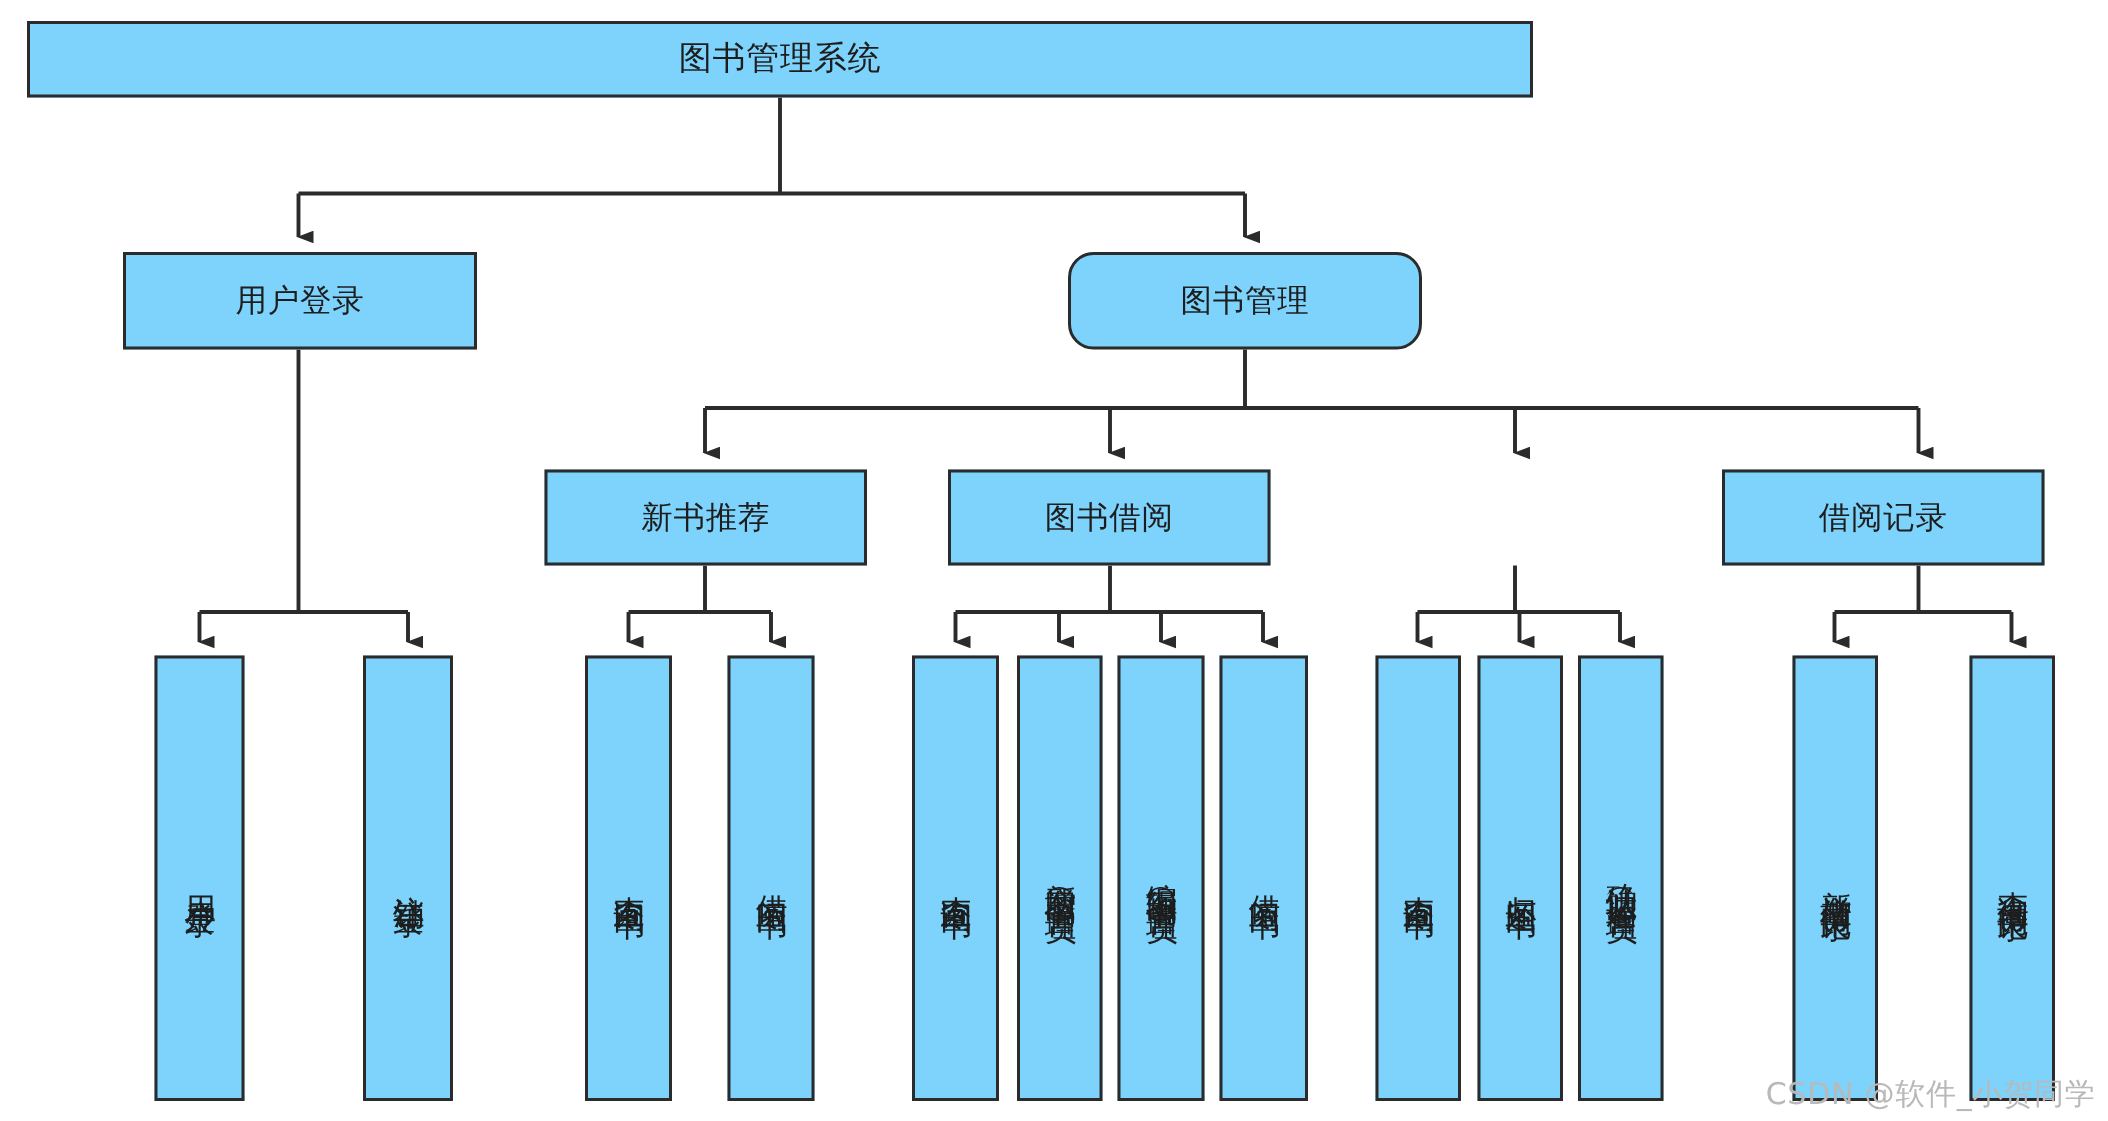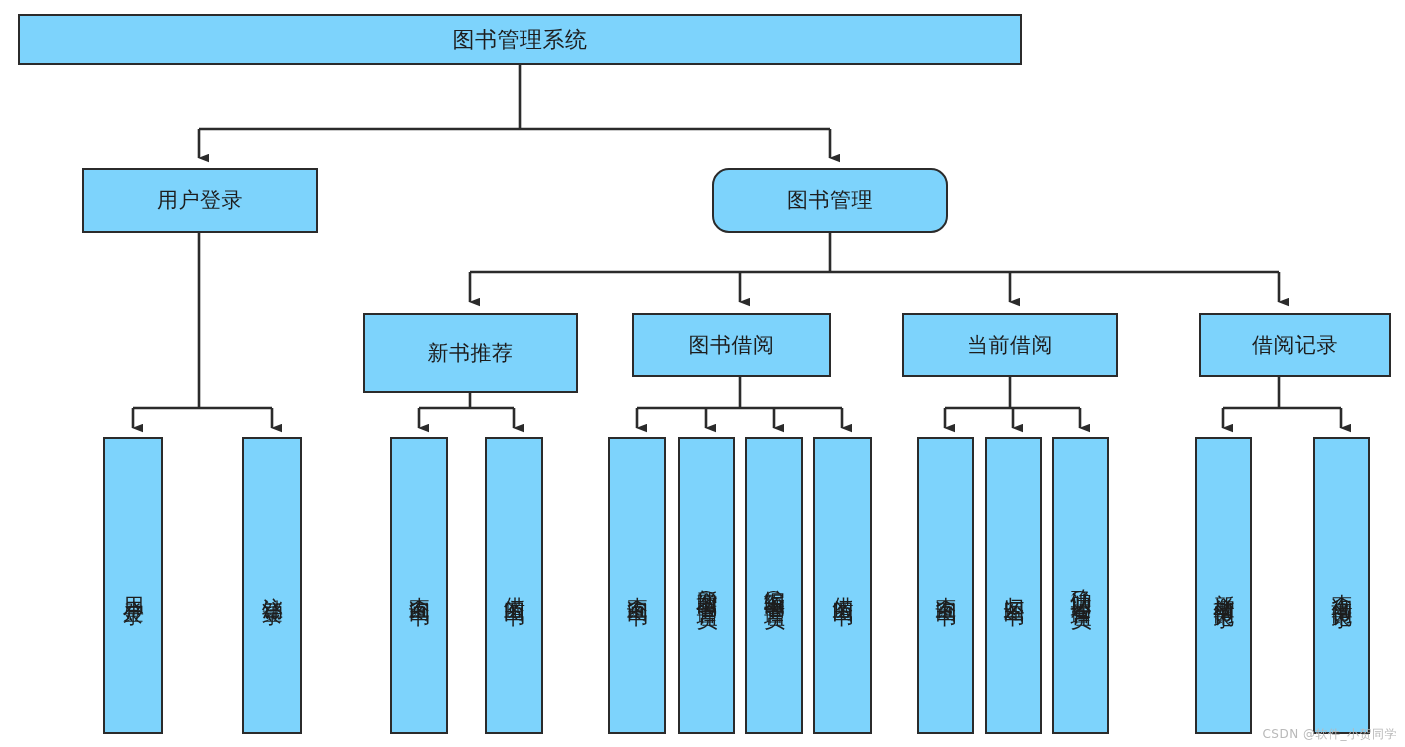--- a/index.html
+++ b/index.html
@@ -61,21 +61,21 @@
     writing-mode: vertical-rl;
     text-orientation: upright;
     font-size: 21px;
     letter-spacing: 3px;
     line-height: 1;
   }
   #watermark {
     position: absolute;
     right: 8px;
     bottom: 4px;
-    font-size: 12px;
+    font-size: 20px;
     color: #b9b9b9;
     letter-spacing: 0.5px;
     white-space: nowrap;
     font-family: "DejaVu Sans", "Liberation Sans", sans-serif;
   }
 </style>
 </head>
 <body>
 
 <div id="canvas">
@@ -134,30 +134,27 @@
     <span class="label">图书管理系统</span>
   </div>
 
   <div class="node horiz" style="left:82px; top:168px; width:236px; height:65px;">
     <span class="label">用户登录</span>
   </div>
   <div class="node horiz" style="left:712px; top:168px; width:236px; height:65px;border-radius:17px;">
     <span class="label">图书管理</span>
   </div>
 
-  <div class="node horiz" style="left:363px; top:313px; width:215px; height:80px;">
+  <div class="node horiz" style="left:363px; top:313px; width:215px; height:64px;">
     <span class="label">新书推荐</span>
   </div>
-  <div class="node horiz" style="left:632px; top:313px; width:199px; height:64px;">
+  <div class="node horiz" style="left:632px; top:313px; width:215px; height:64px;">
     <span class="label">图书借阅</span>
   </div>
-  <div class="node horiz" style="left:902px; top:313px; width:216px; height:64px;">
-    <span class="label">当前借阅</span>
-  </div>
-  <div class="node horiz" style="left:1199px; top:313px; width:192px; height:64px;">
+  <div class="node horiz" style="left:1148px; top:313px; width:215px; height:64px;">
     <span class="label">借阅记录</span>
   </div>
 
   <div class="node vert" style="left:103px; top:437px; width:60px; height:297px;">
     <span class="label">用户登录</span>
   </div>
   <div class="node vert" style="left:242px; top:437px; width:60px; height:297px;">
     <span class="label">注销登录</span>
   </div>
 

